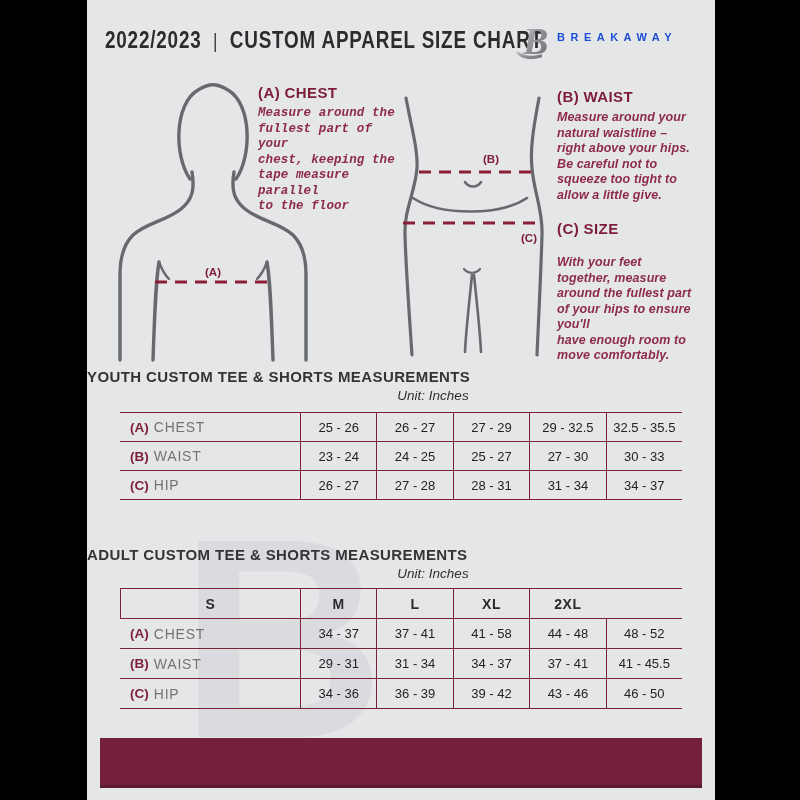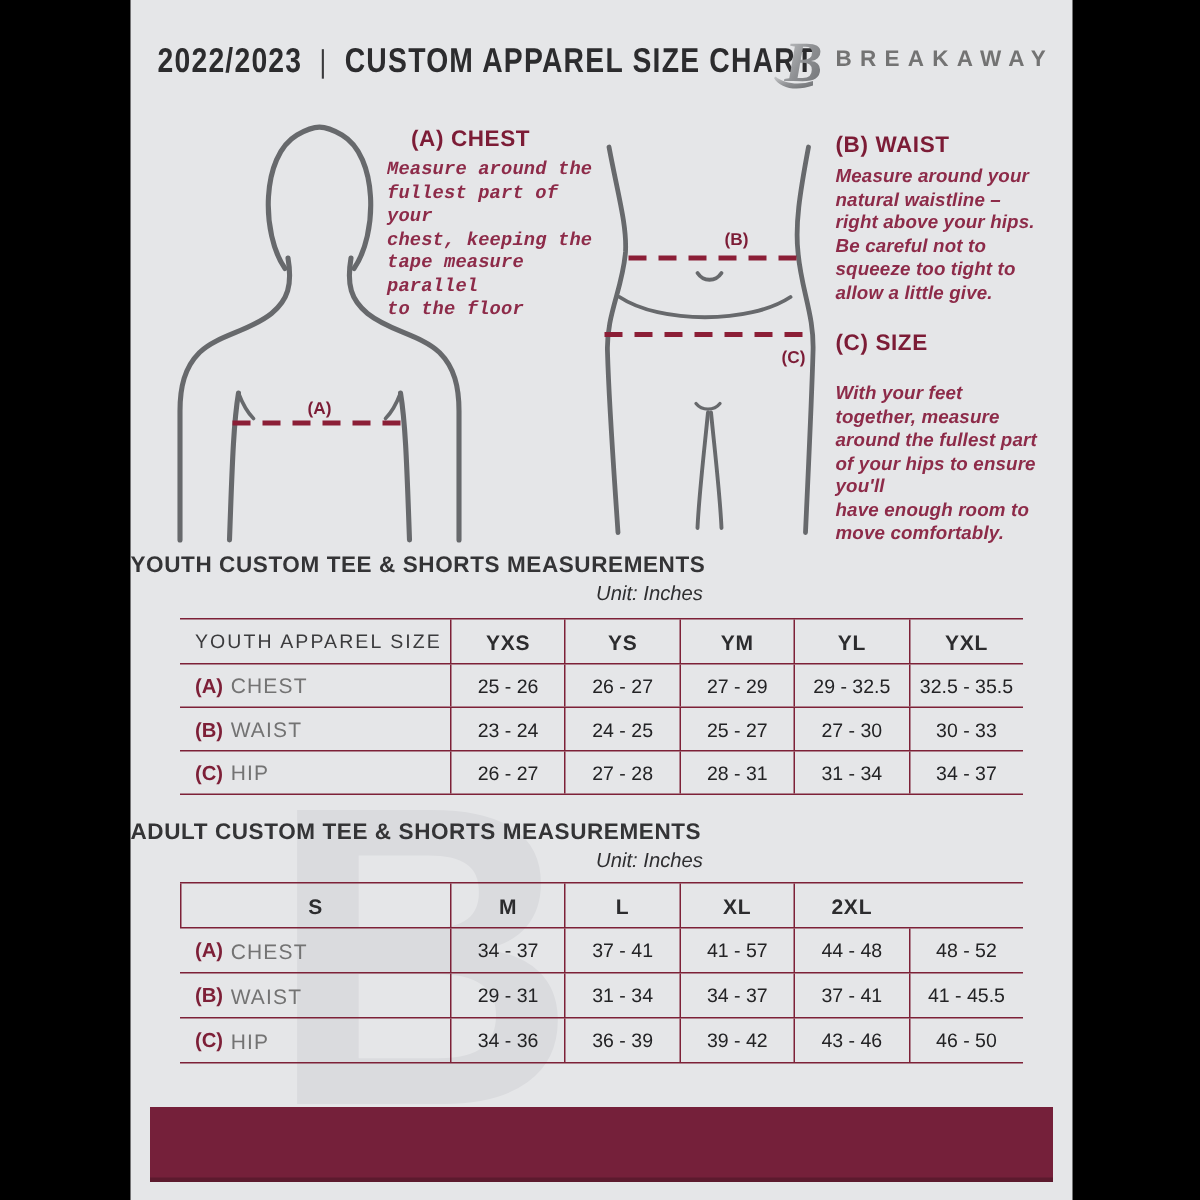--- a/index.html
+++ b/index.html
@@ -8,22 +8,22 @@
          font-family:"Liberation Sans",sans-serif;}
   .page{position:absolute;left:87px;top:0;width:628px;height:800px;background:#e5e6e8;}
 
   
   .hdr-title{position:absolute;left:18px;top:27px;font-size:23px;font-weight:bold;
              color:#2c2c2e;letter-spacing:1px;transform:scaleX(.82);transform-origin:left center;
              white-space:nowrap;}
   .hdr-title .divider{font-weight:normal;color:#3a3a3c;margin:0 14px;font-size:21px;}
   .logo{position:absolute;left:428px;top:18px;width:190px;height:46px;}
   .logo svg{position:absolute;left:0;top:0;}
-  .brand{position:absolute;left:42px;top:13px;font-size:15px;font-weight:bold;
-         letter-spacing:5.5px;color:#737373;white-space:nowrap;}
+  .brand{position:absolute;left:42px;top:13px;font-size:11px;font-weight:bold;
+         letter-spacing:5.5px;color:#1d4ed8;white-space:nowrap;}
 
   
   .fig{position:absolute;}
   .guide-head{position:absolute;font-size:15px;font-weight:bold;color:#7c1c36;letter-spacing:.4px;}
   .guide-body{position:absolute;font-size:12.5px;font-style:italic;font-weight:bold;
               color:#8d2b49;line-height:15.5px;white-space:pre-line;letter-spacing:.1px;}
 
   
   .tbl-title{position:absolute;left:0;width:628px;text-align:left;font-size:15px;
              font-weight:bold;color:#343436;letter-spacing:.4px;}
@@ -96,21 +96,21 @@
         <path d="M18 103 C45 121 105 121 132 103" stroke-width="2.6"></path>
         <path d="M69 174 C73 179 81 179 85 174" stroke-width="2.2"></path>
         <path d="M77 180 C74 210 71 235 70 257" stroke-width="2.6"></path>
         <path d="M79 180 C82 210 85 235 86 257" stroke-width="2.6"></path>
         <path d="M24 77 L136 77" stroke="#8b1e36" stroke-width="3.2" stroke-dasharray="12 8" stroke-linecap="butt"></path>
         <path d="M8 128 L148 128" stroke="#8b1e36" stroke-width="3.2" stroke-dasharray="12 8" stroke-linecap="butt"></path>
         <text x="96" y="68" text-anchor="middle" font-size="11.5" font-weight="bold" fill="#7c1c36" stroke="none" font-family="Liberation Sans, sans-serif">(B)</text>
         <text x="134" y="147" text-anchor="middle" font-size="11.5" font-weight="bold" fill="#7c1c36" stroke="none" font-family="Liberation Sans, sans-serif">(C)</text>
       </svg>
 
-      <div class="guide-head" style="left:187px;top:84px;">(A) CHEST</div>
+      <div class="guide-head" style="left:171px;top:84px;">(A) CHEST</div>
       <div class="guide-body" style="left:171px;top:106px;width:150px;font-family:Liberation Mono, monospace;">Measure around the
 fullest part of your
 chest, keeping the
 tape measure parallel
 to the floor</div>
 
       <div class="guide-head" style="left:470px;top:88px;">(B) WAIST</div>
       <div class="guide-body" style="left:470px;top:110px;width:152px;">Measure around your
 natural waistline –
 right above your hips.
@@ -123,40 +123,20 @@
 together, measure
 around the fullest part
 of your hips to ensure
 you'll
 have enough room to
 move comfortably.</div>
 
       <div class="tbl-title" style="top:368px;">YOUTH CUSTOM TEE &amp; SHORTS MEASUREMENTS</div>
       <div class="tbl-unit" style="top:388px;">Unit: Inches</div>
       <div class="mtable" style="top:412px;" id="youth-table">
-          <div class="trow" style="height: 30px;">
-            <div class="tcell lab">
-              <span class="size-label">YOUTH APPAREL SIZE</span>
-            </div>
-            <div class="tcell vline">
-              <span class="size-code">YXS</span>
-            </div>
-            <div class="tcell vline">
-              <span class="size-code">YS</span>
-            </div>
-            <div class="tcell vline">
-              <span class="size-code">YM</span>
-            </div>
-            <div class="tcell vline">
-              <span class="size-code">YL</span>
-            </div>
-            <div class="tcell vline">
-              <span class="size-code">YXL</span>
-            </div>
-          </div>
           <div class="trow" style="height: 29px;">
             <div class="tcell lab">
               <span class="row-prefix">(A)</span>
               <span class="row-name">CHEST</span>
             </div>
             <div class="tcell vline">25 - 26</div>
             <div class="tcell vline">26 - 27</div>
             <div class="tcell vline">27 - 29</div>
             <div class="tcell vline">29 - 32.5</div>
             <div class="tcell vline">32.5 - 35.5</div>
@@ -205,21 +185,21 @@
               <span class="size-code">2XL</span>
             </div>
           </div>
           <div class="trow" style="height: 30px;">
             <div class="tcell lab">
               <span class="row-prefix">(A)</span>
               <span class="row-name">CHEST</span>
             </div>
             <div class="tcell vline">34 - 37</div>
             <div class="tcell vline">37 - 41</div>
-            <div class="tcell vline">41 - 57</div>
+            <div class="tcell vline">41 - 58</div>
             <div class="tcell vline">44 - 48</div>
             <div class="tcell vline">48 - 52</div>
           </div>
           <div class="trow" style="height: 30px;">
             <div class="tcell lab">
               <span class="row-prefix">(B)</span>
               <span class="row-name">WAIST</span>
             </div>
             <div class="tcell vline">29 - 31</div>
             <div class="tcell vline">31 - 34</div>

